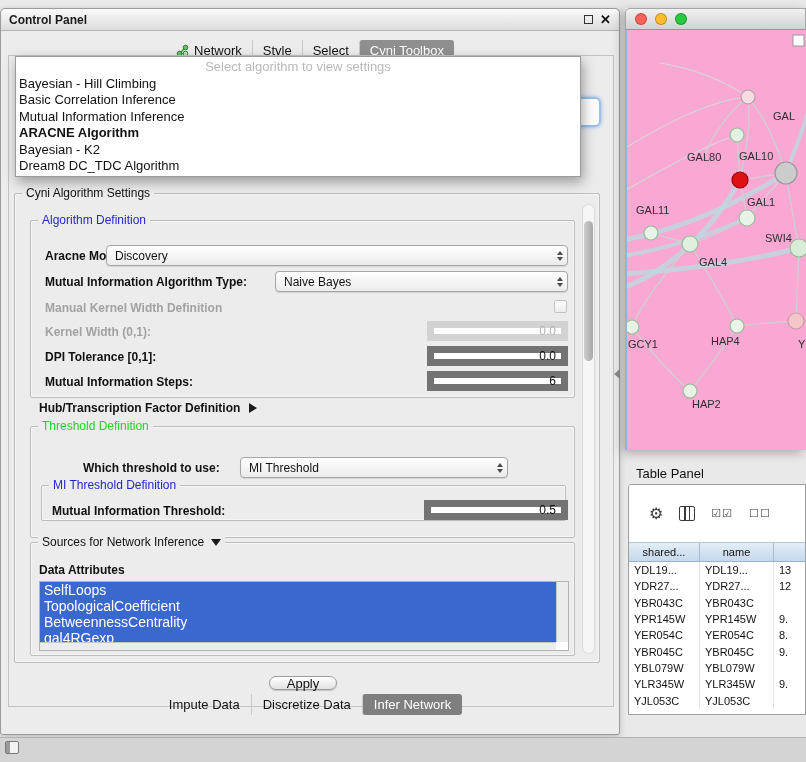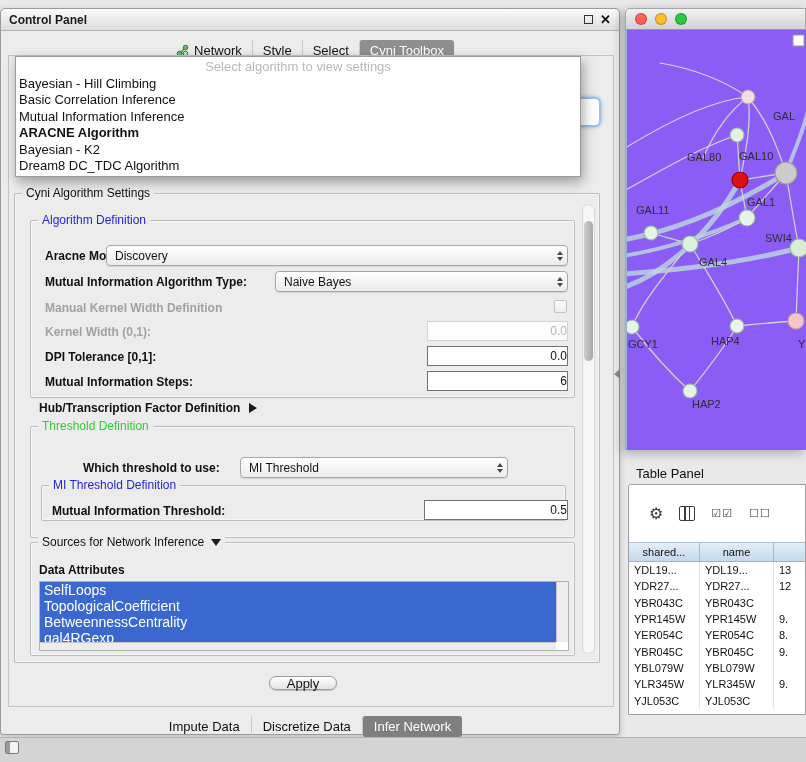--- a/index.html
+++ b/index.html
@@ -31,21 +31,21 @@
   .legend.blue{color:#2626d2;}
   .legend.green{color:#2ecc2e;}
   .flabel{position:absolute;font-size:12px;font-weight:bold;white-space:nowrap;}
   .flabel.disabled{color:#a2a2a2;}
 
   .combo{position:absolute;height:21px;background:linear-gradient(#ffffff,#ebebeb);border:1px solid #a6a6a6;border-radius:4px;font-size:12px;display:flex;align-items:center;padding:0 22px 0 8px;box-shadow:0 1px 1px rgba(0,0,0,.1);}
   .spinner{position:absolute;right:4px;top:50%;transform:translateY(-50%);display:flex;flex-direction:column;gap:2px;align-items:center;}
   .tri-up{width:0;height:0;border-left:3.5px solid transparent;border-right:3.5px solid transparent;border-bottom:4.5px solid #4a4a4a;}
   .tri-down{width:0;height:0;border-left:3.5px solid transparent;border-right:3.5px solid transparent;border-top:4.5px solid #4a4a4a;}
 
-  .tfield{position:absolute;height:20px;background:#fff;border:1px solid #737373;font-size:12px;display:flex;align-items:center;justify-content:flex-end;}
+  .tfield{position:absolute;height:20px;background:#fff;border:7px solid #737373;font-size:12px;display:flex;align-items:center;justify-content:flex-end;padding-right:5px;}
   .tfield.disabled{color:#b4b4b4;border-color:#d2d2d2;background:#fdfdfd;}
   .checkbox{position:absolute;width:13px;height:13px;border:1px solid #c3c3c3;border-radius:2px;background:linear-gradient(#fff,#ececec);}
 
   #settings-group{left:13px;top:184px;width:586px;height:470px;}
   #settings-scrollbar{position:absolute;right:4px;top:10px;width:13px;height:450px;background:#f6f6f6;border:1px solid #d9d9d9;border-radius:7px;}
   #settings-scroll-thumb{position:absolute;left:1px;top:16px;width:9px;height:140px;border-radius:5px;background:linear-gradient(90deg,#cdcdcd,#a8a8a8);}
 
   #algo-def-group{left:15px;top:26px;width:545px;height:178px;}
   #aracne-label{left:14px;top:28px;}
   #aracne-combo{left:75px;top:24px;width:462px;}
@@ -76,33 +76,33 @@
   #sources-legend{display:flex;align-items:center;}
   #data-attr-label{left:8px;top:20px;}
   #attr-list{position:absolute;left:8px;top:38px;width:530px;height:70px;background:#fff;border:1px solid #b3b3b3;overflow:hidden;}
   #attr-rows{position:absolute;left:0;top:0;right:12px;bottom:8px;overflow:hidden;}
   .attr-row{height:16px;line-height:16px;background:#3a68cf;color:#fff;font-size:14px;padding-left:4px;white-space:nowrap;overflow:hidden;}
   #attr-vscroll{position:absolute;right:0;top:0;width:12px;bottom:8px;background:#ececec;border-left:1px solid #c6c6c6;}
   #attr-hscroll{position:absolute;left:0;bottom:0;right:12px;height:8px;background:#ececec;border-top:1px solid #c6c6c6;}
 
   #apply-btn{position:absolute;left:268px;top:667px;width:68px;height:14px;border:1px solid #9c9c9c;border-radius:11px;background:linear-gradient(#ffffff,#e2e2e2);font-size:13px;display:flex;align-items:center;justify-content:center;box-shadow:0 1px 1px rgba(0,0,0,.18);}
 
-  #cp-bottom-tabbar{position:absolute;left:0;right:0;top:707px;display:flex;justify-content:center;text-align:right;}
+  #cp-bottom-tabbar{position:absolute;left:0;right:0;top:685px;display:flex;justify-content:center;text-align:right;}
   .bottom-tab{padding:3px 11px;font-size:13px;}
   .bottom-tab + .bottom-tab{border-left:1px solid #c9c9c9;}
   .bottom-tab.active{background:#7f7f7f;color:#fff;border-radius:3px;}
 
   #split-arrow{position:absolute;left:614px;top:369px;width:0;height:0;border-top:5px solid transparent;border-bottom:5px solid transparent;border-right:6px solid #8a8a8a;}
 
   
   #network-window{position:absolute;left:625px;top:8px;width:181px;height:442px;box-shadow:-3px 3px 10px rgba(0,0,0,.28);}
   #net-titlebar{height:22px;background:linear-gradient(#f1f1f1,#d2d2d2);border:1px solid #a6a6a6;border-bottom:1px solid #979797;border-radius:5px 0 0 0;display:flex;align-items:center;padding-left:9px;}
   #traffic-lights{display:flex;gap:8px;}
   .traffic{width:12px;height:12px;border-radius:50%;border:1px solid rgba(0,0,0,.25);display:inline-block;}
-  #net-canvas{position:absolute;left:0;top:22px;width:181px;height:420px;background:#8b5cf6;border-left:2px solid #8fb6d9;overflow:hidden;}
+  #net-canvas{position:absolute;left:0;top:22px;width:181px;height:420px;background:#f9a8d4;border-left:2px solid #8fb6d9;overflow:hidden;}
   #net-svg{position:absolute;left:0;top:0;}
 
   
   #table-panel-label{position:absolute;left:636px;top:466px;font-size:13px;}
   #table-panel{position:absolute;left:628px;top:484px;width:178px;height:231px;background:#fff;border:1px solid #9f9f9f;border-radius:3px 0 0 0;overflow:hidden;}
   #tp-toolbar{height:57px;display:flex;align-items:center;gap:16px;padding-left:20px;background:#fff;}
   .tp-icon{font-size:16px;color:#3a3a3a;}
   .tp-check-icon{font-size:11px;color:#3a3a3a;letter-spacing:1px;}
   .cols-icon{width:16px;height:15px;border:1.6px solid #3a3a3a;border-radius:2px;position:relative;}
   .cols-icon::before{content:"";position:absolute;left:4px;top:0;bottom:0;width:1.6px;background:#3a3a3a;}

